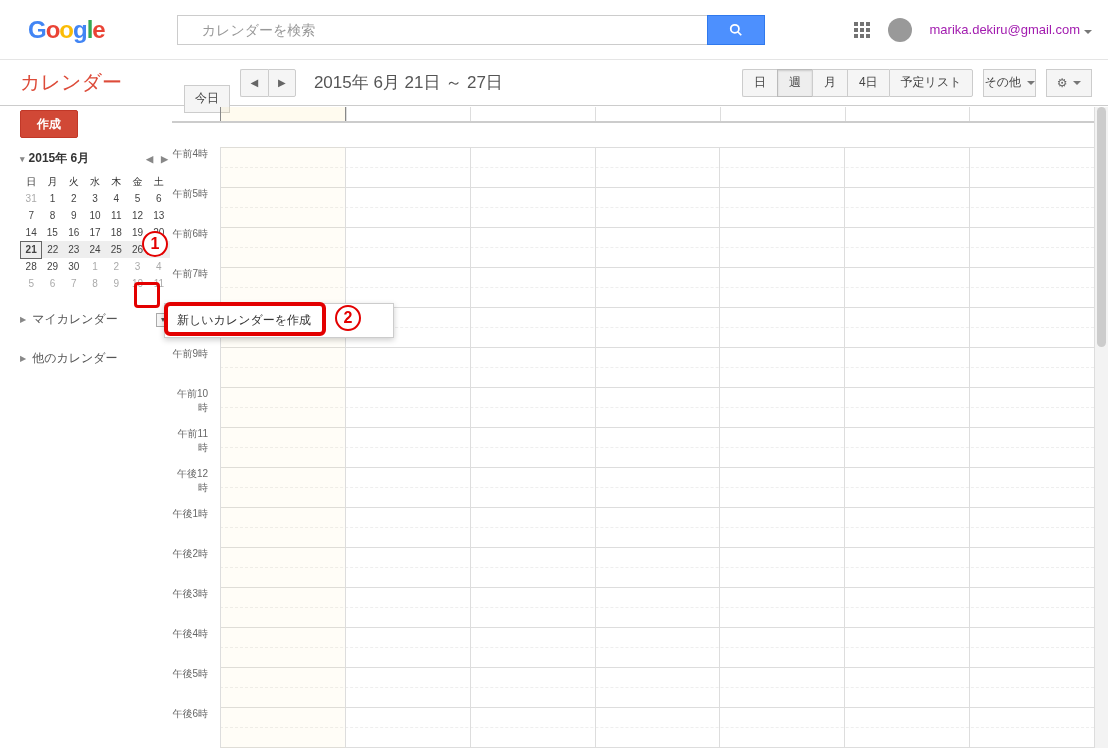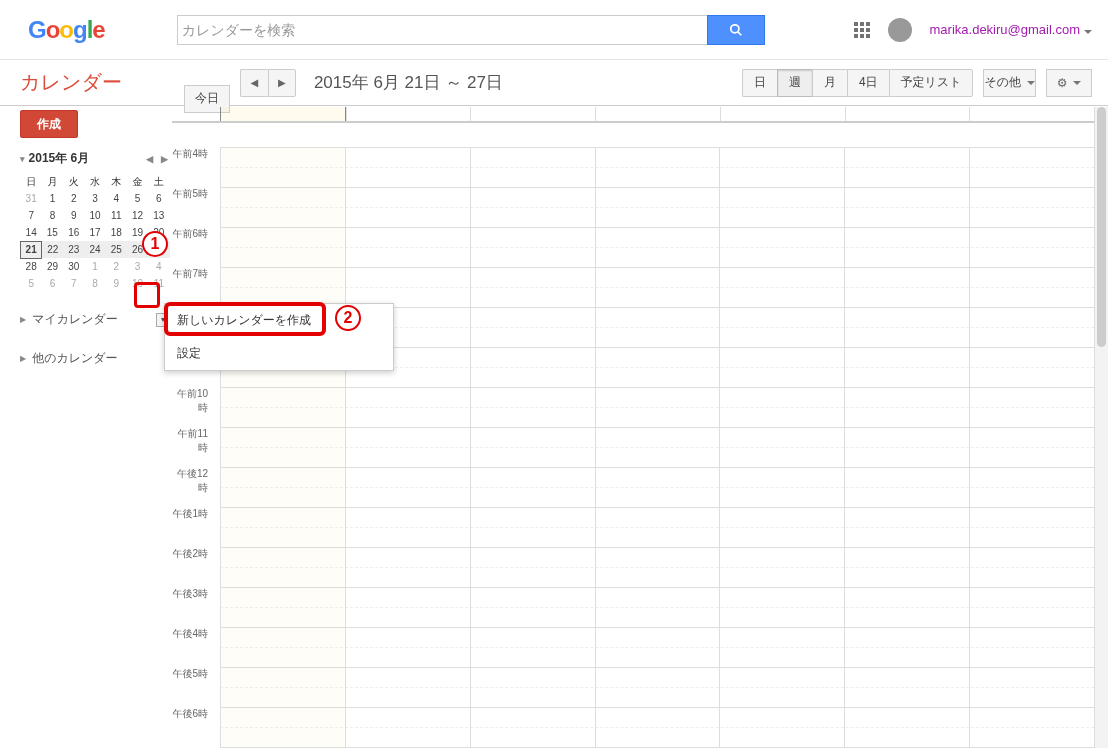--- a/index.html
+++ b/index.html
@@ -3,21 +3,21 @@
 <meta charset="utf-8">
 <style>
 * { margin: 0; padding: 0; box-sizing: border-box; }
 body { font-family: Arial, sans-serif; font-size: 13px; color: #222; background: #fff; width: 1108px; height: 748px; overflow: hidden; position: relative; }
 
 
 .header { height: 60px; border-bottom: 1px solid #e5e5e5; display: flex; align-items: center; padding: 0 16px 0 28px; }
 .logo { font-family: Arial, sans-serif; font-size: 24px; font-weight: bold; letter-spacing: -1px; }
 .logo .b { color: #4285f4; } .logo .r { color: #ea4335; } .logo .y { color: #fbbc05; } .logo .g { color: #34a853; }
 .search-box { margin-left: 72px; display: flex; }
-.search-input { width: 530px; height: 30px; border: 1px solid #ccc; border-right: none; padding: 0 4px; font-size: 14px; outline: none; }
+.search-input { width: 530px; height: 30px; border: 1px solid #ccc; border-right: none; padding: 0 24px; font-size: 14px; outline: none; }
 .search-input::placeholder { color: #999; }
 .search-btn { width: 58px; height: 30px; background: #4d90fe; border: 1px solid #3079ed; display: flex; align-items: center; justify-content: center; cursor: pointer; }
 .header-right { margin-left: auto; display: flex; align-items: center; gap: 18px; }
 .apps-icon { width: 16px; height: 16px; display: grid; grid-template-columns: repeat(3,4px); grid-template-rows: repeat(3,4px); gap: 2px; cursor: pointer; }
 .apps-icon span { background: #737373; }
 .avatar { width: 24px; height: 24px; border-radius: 50%; background: #999; }
 .user-email { color: #a21caf; font-size: 13px; }
 .email-caret { display: inline-block; margin-left: 4px; border-top: 4px solid #777; border-left: 4px solid transparent; border-right: 4px solid transparent; }
 
 
@@ -310,19 +310,18 @@
       </div>
   </div>
 </div>
 
 <div class="scrollbar">
     <div class="thumb"></div>
   </div>
 
 <div class="popup">
   <div class="popup-item">新しいカレンダーを作成</div>
-  <div class="popup-item">設定</div>
 </div>
 
 <div class="highlight-1"></div>
 <div class="highlight-2"></div>
 <div class="badge badge-1">1</div>
 <div class="badge badge-2">2</div>
 
 </body></html>

